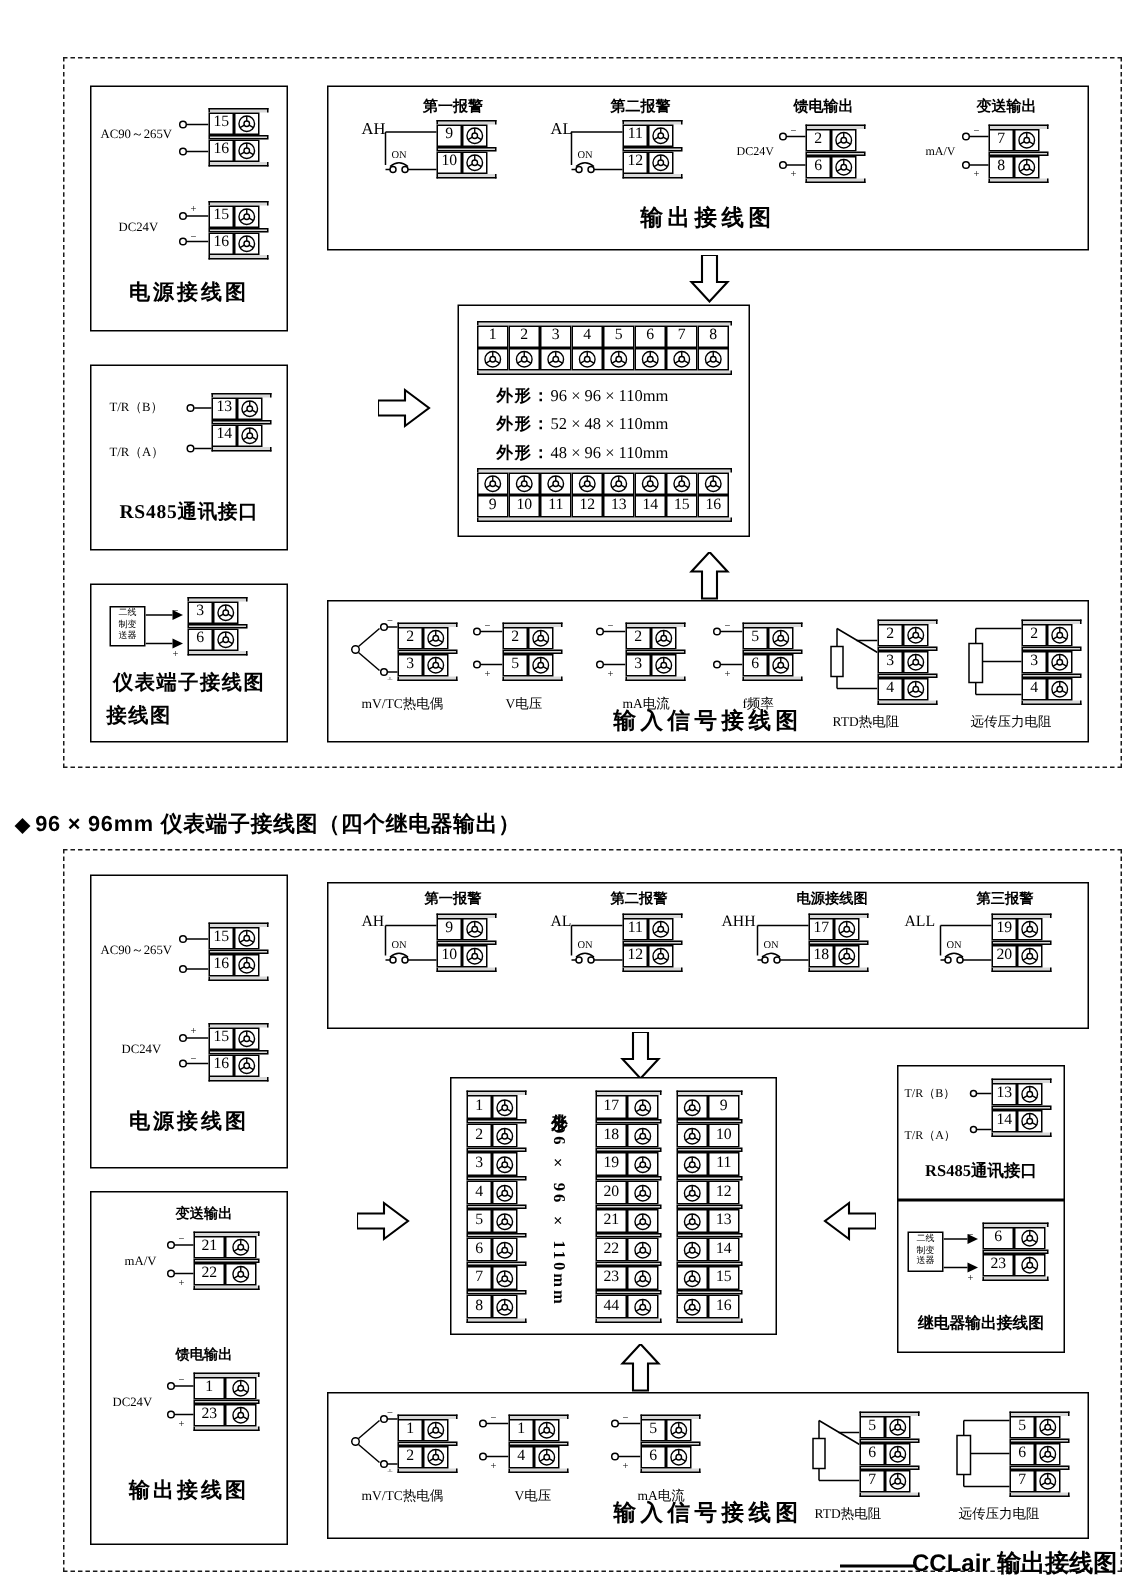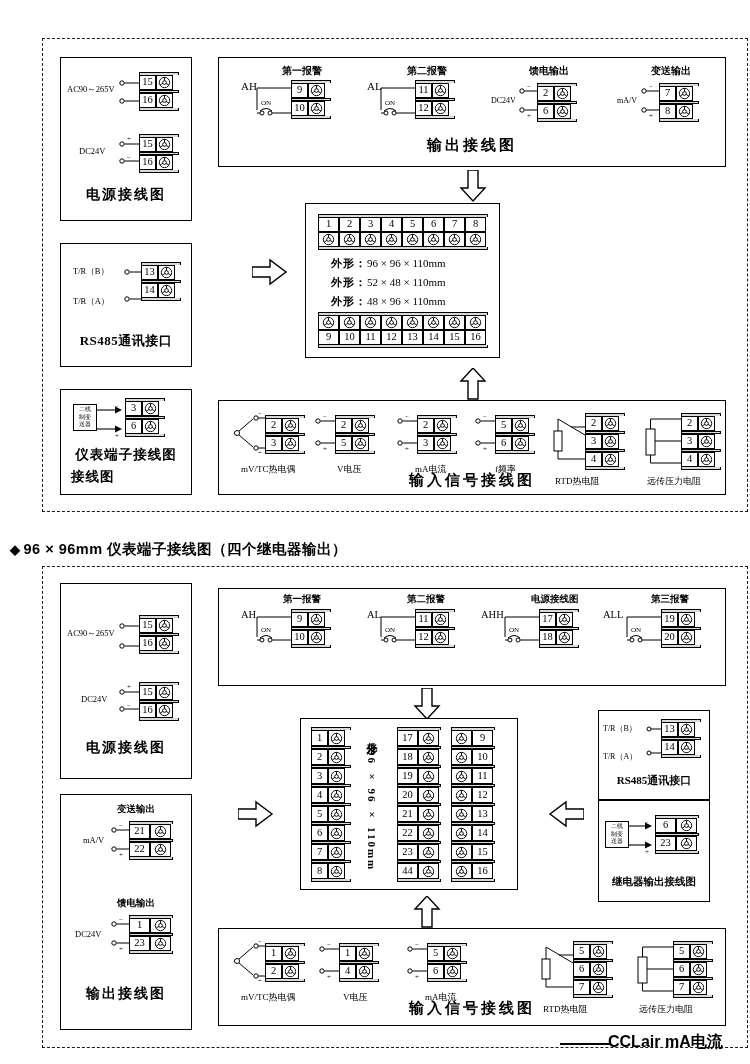--- a/index.html
+++ b/index.html
@@ -1909,15 +1909,15 @@
           </div>
       </div>
       <div class="capb" style="width:40px;"></div>
     </div>
     <div class="lbl" style="left:420px; top:74px; font-size:9px;">远传压力电阻</div>
 
     <div class="panel-title" style="top:70px; font-size:15px; letter-spacing:3px;">输入信号接线图</div>
   </div>
 
   <div class="footer-rule" style="left:560px; top:1043px; width:50px;"></div>
-  <div class="footer" style="left:608px; top:1032px;">CCLair mA电流</div>
+  <div class="footer" style="left:608px; top:1032px;">CCLair 输出接线图</div>
 
 </div>
 
 </body></html>

